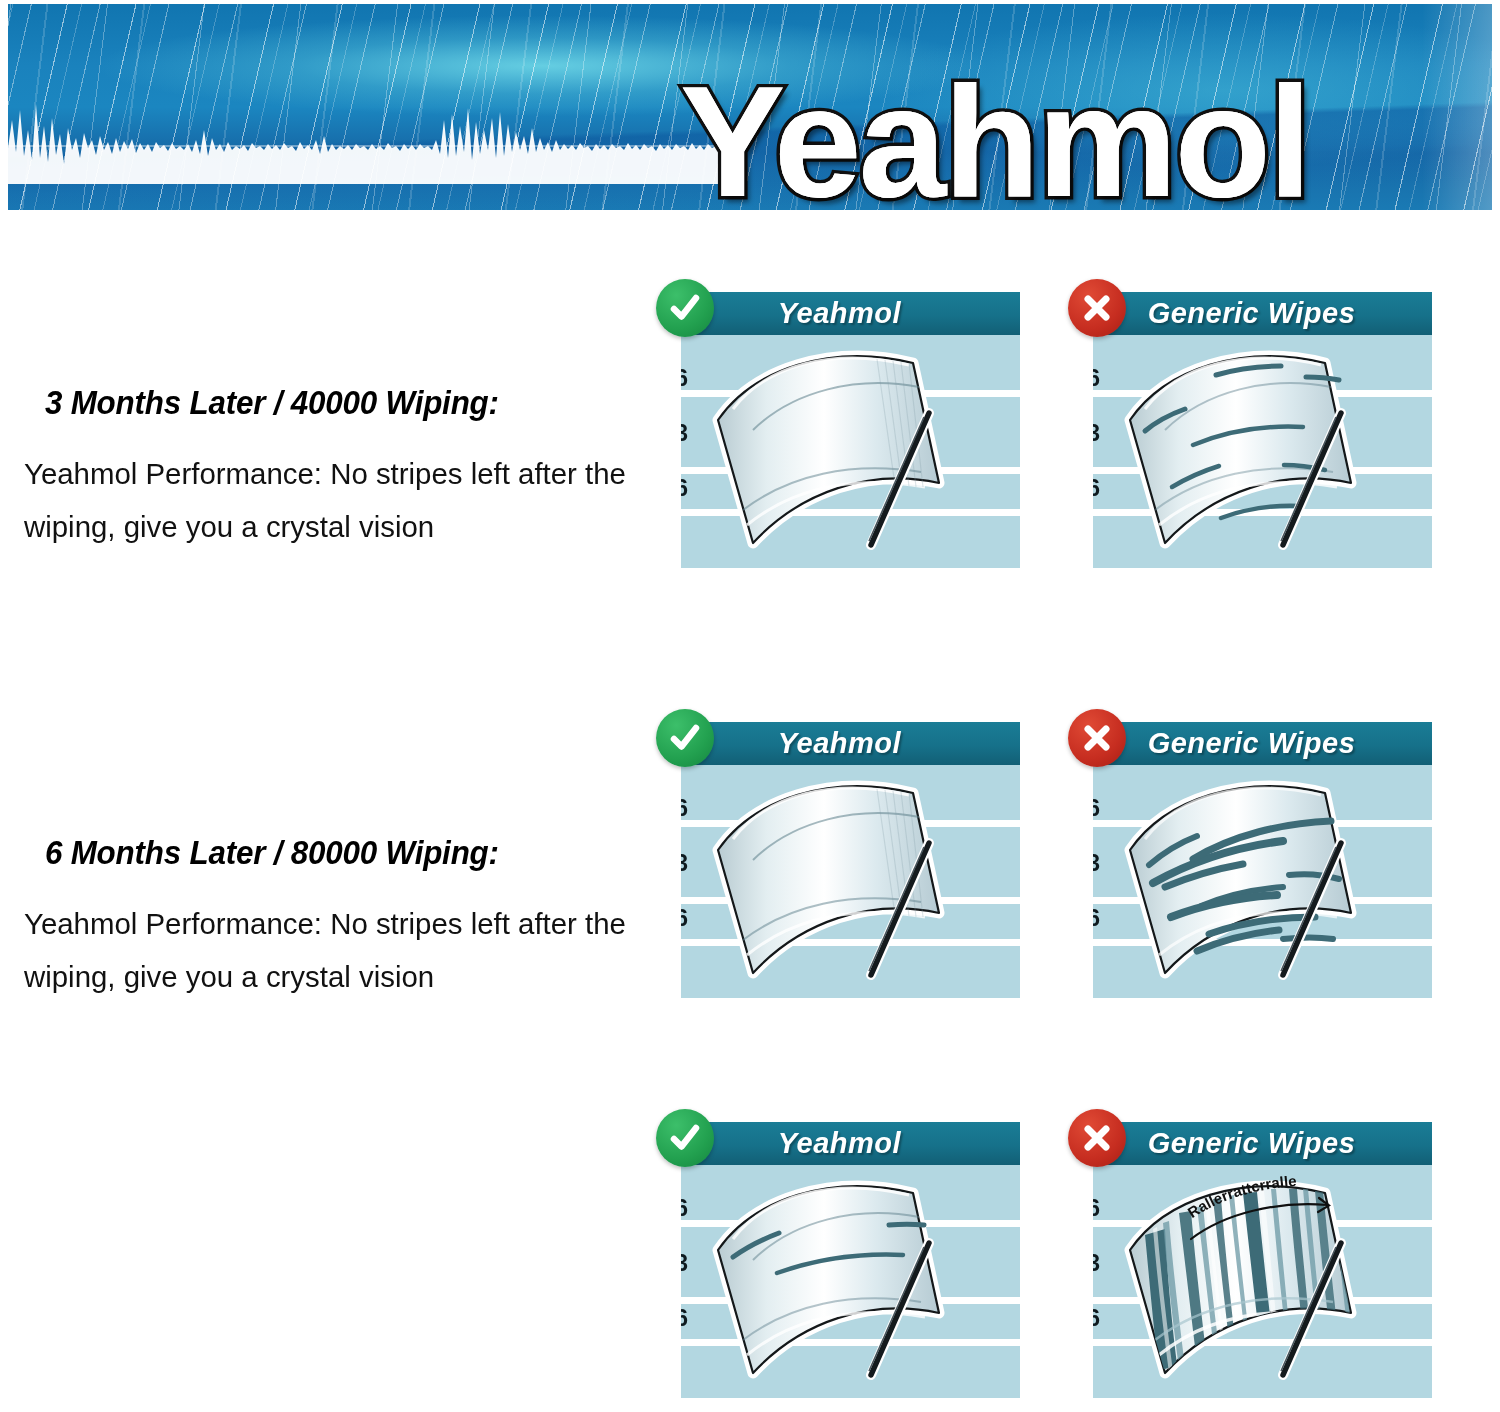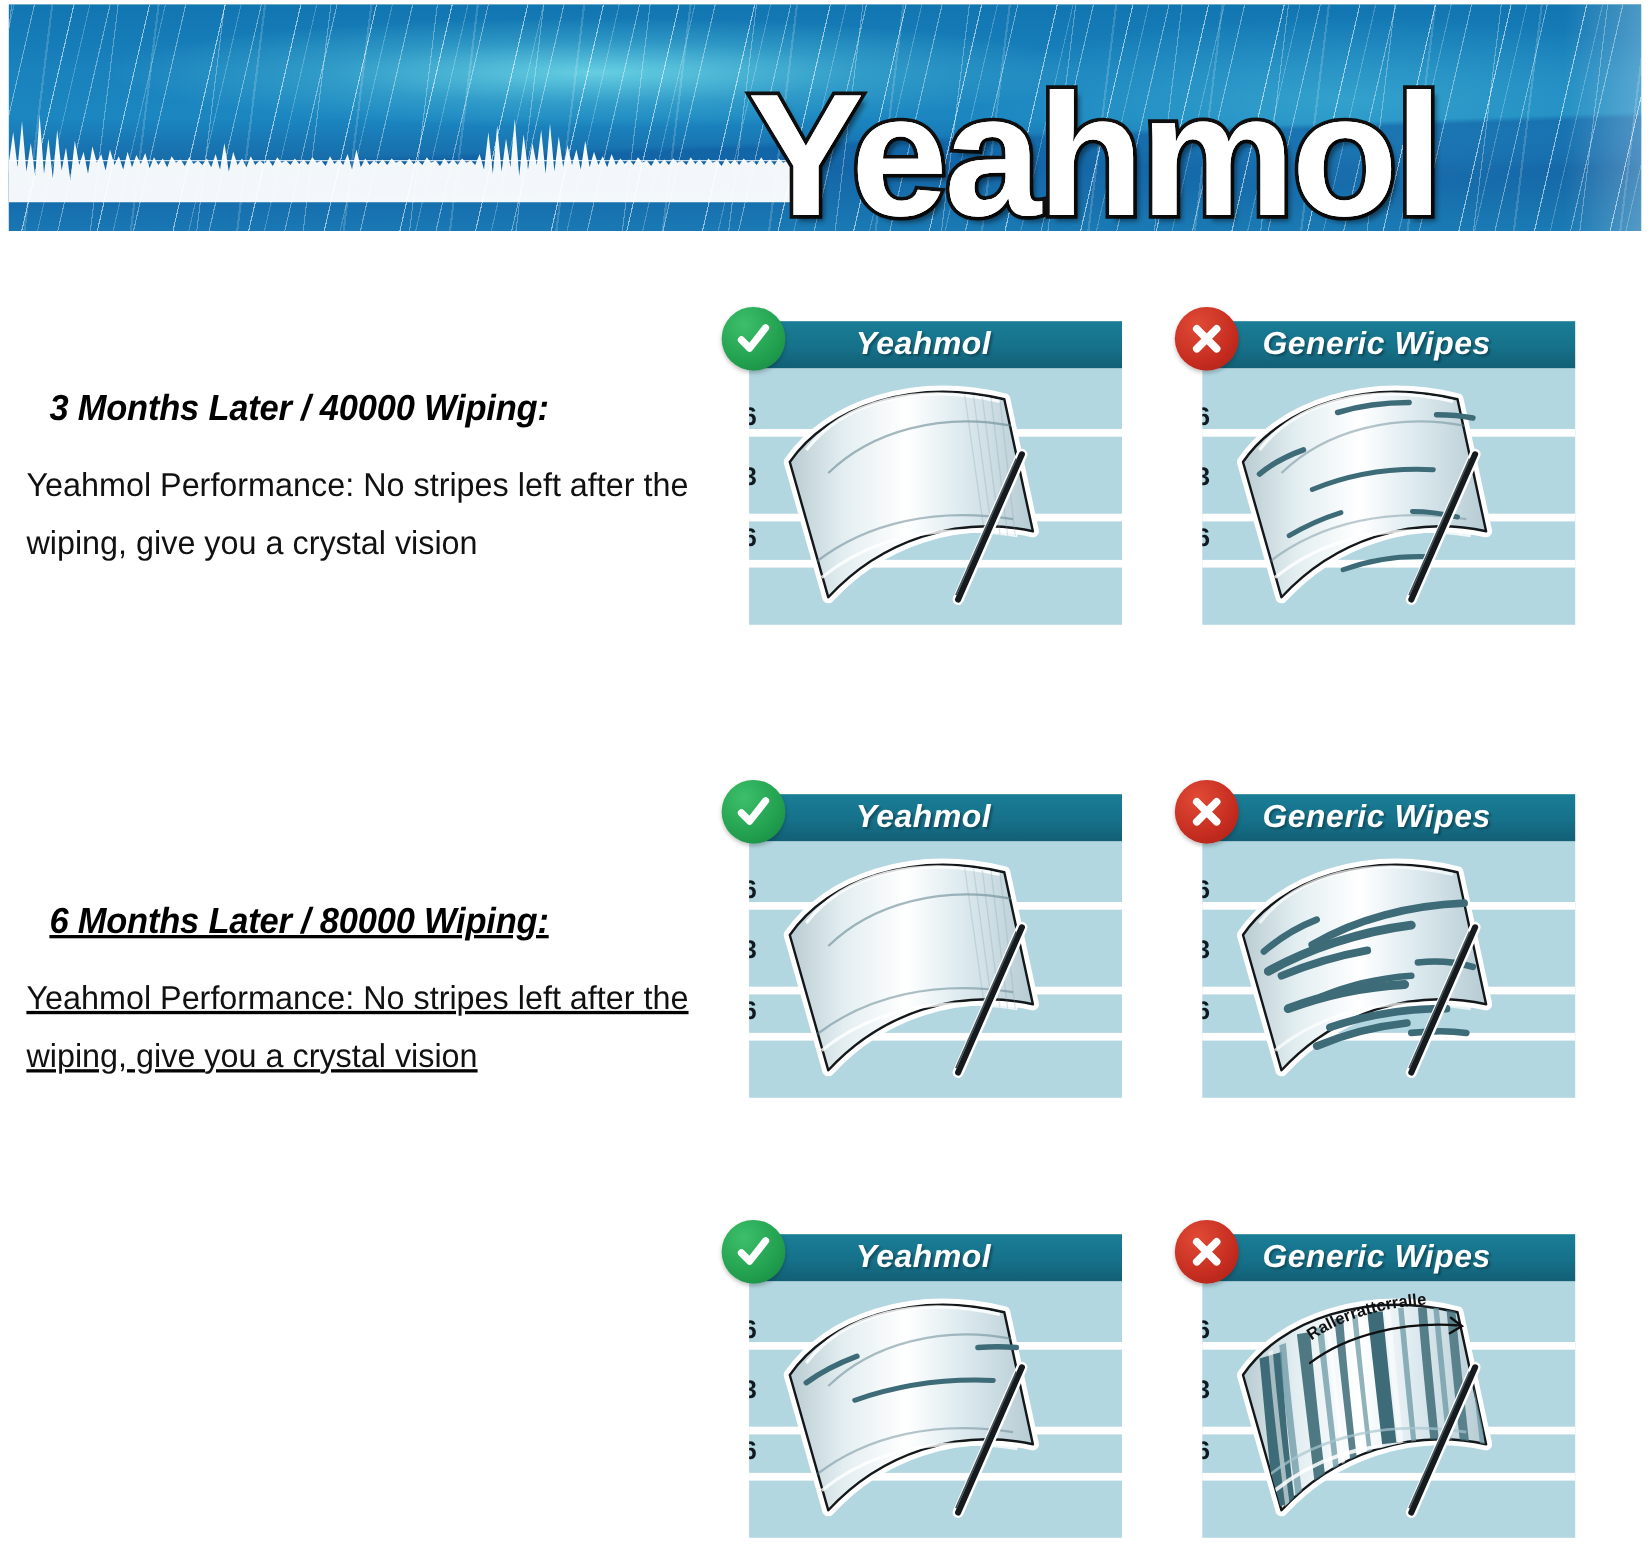--- a/index.html
+++ b/index.html
@@ -72,23 +72,23 @@
     letter-spacing: -3px; color: #ffffff; white-space: nowrap;
     pointer-events: none;
   }
 
   
   .section { position: absolute; left: 0; width: 1500px; }
   #sec0 { top: 276px; height: 400px; }
   #sec1 { top: 706px; height: 400px; }
   #sec2 { top: 1106px; height: 306px; }
 
-  .copy { position: absolute; left: 24px; width: 640px; }
+  .copy { position: absolute; left: 24px; width: 640px; margin-top: 32px; }
   #sec0 .copy { top: 76px; }
-  #sec1 .copy { top: 112px; text-decoration: underline; }
+  #sec1 .copy { top: 96px; }
   #sec2 .copy { top: 90px; }
 
   .copy-title {
     font-size: 33px; font-weight: bold; font-style: italic;
     color: #000; letter-spacing: -0.2px; padding-left: 22px;
     white-space: nowrap;
     transform: scaleX(.95); transform-origin: left center;
   }
   .copy-body {
     margin-top: 26px; font-size: 30px; color: #111;

